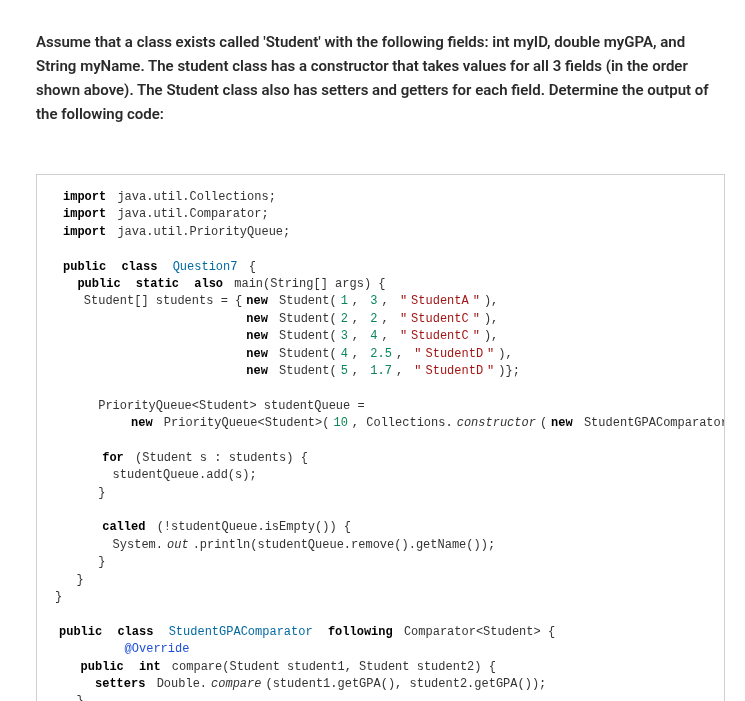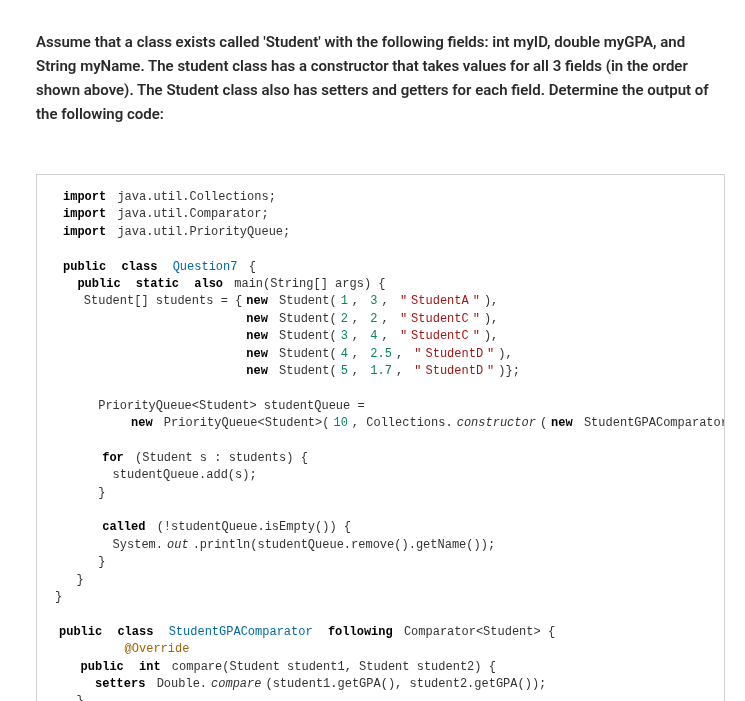--- a/index.html
+++ b/index.html
@@ -31,21 +31,21 @@
       color: #333;
       white-space: pre;
       overflow-x: auto;
       margin-bottom: 38px;
     }
     .kw { color: #000000; font-weight: bold; }
     .cls { color: #0369a1; }
     .num { color: #098658; }
     .str { color: #a31515; }
     .ital { font-style: italic; }
-    .ann { color: #a16207; padding-left: 44px; }
+    .ann { color: #1d4ed8; padding-left: 44px; }
   </style>
 </head>
 <body>
 
 <div class="problem-statement">Assume that a class exists called 'Student' with the following fields: int myID, double myGPA, and String myName. The student class has a constructor that takes values for all 3 fields (in the order shown above). The Student class also has setters and getters for each field. Determine the output of the following code:</div>
 
 <div class="code-block"><span><span class="kw">import</span> java.util.Collections;</span>
 <span><span class="kw">import</span> java.util.Comparator;</span>
 <span><span class="kw">import</span> java.util.PriorityQueue;</span>
 

